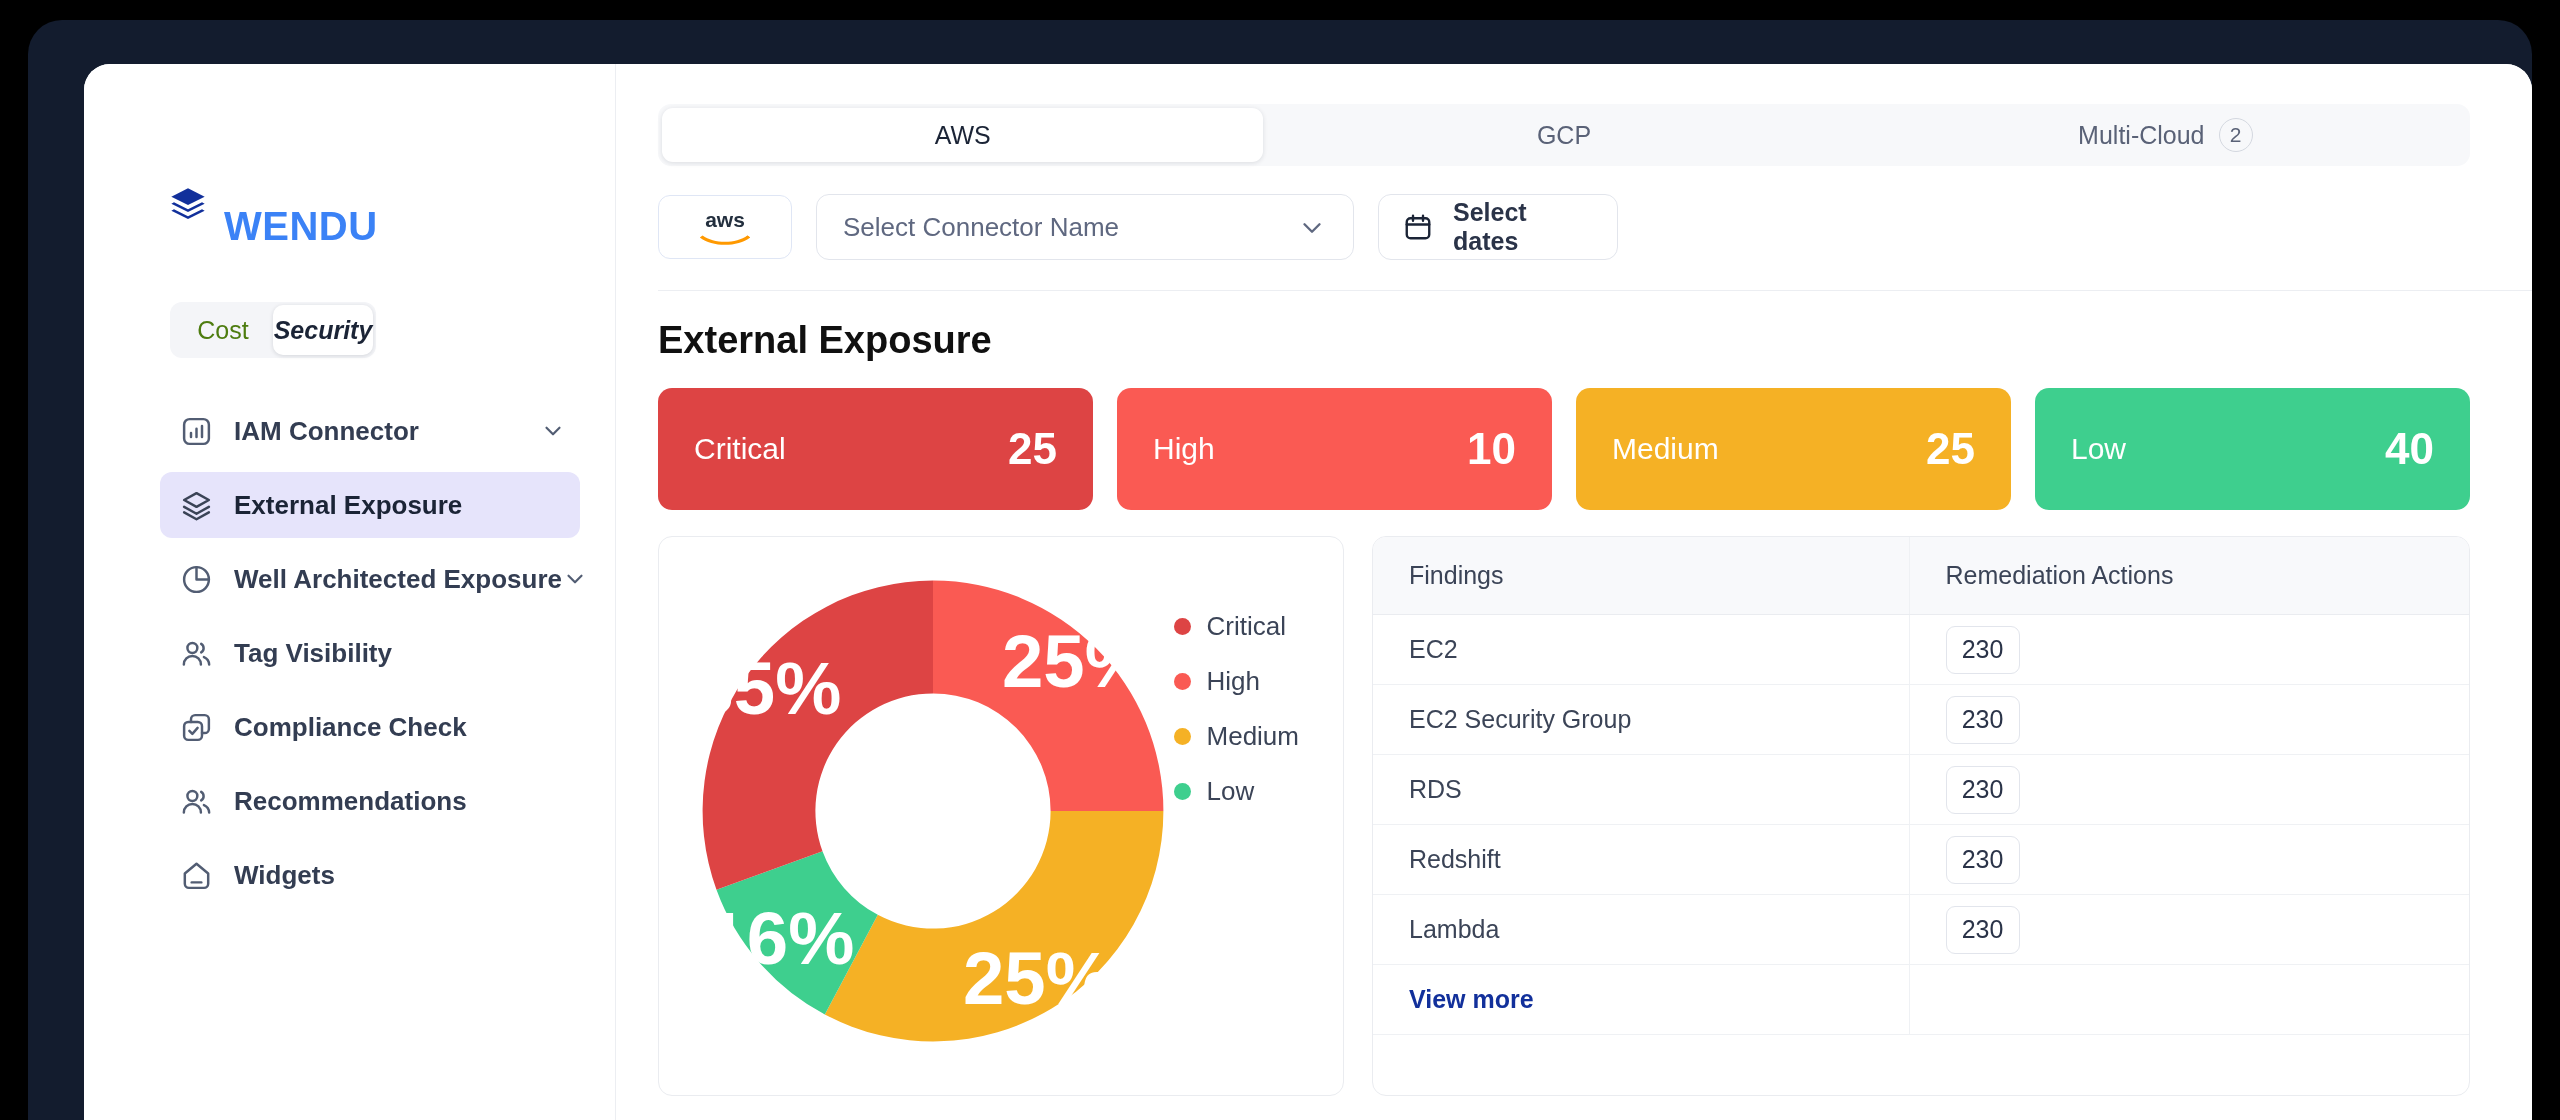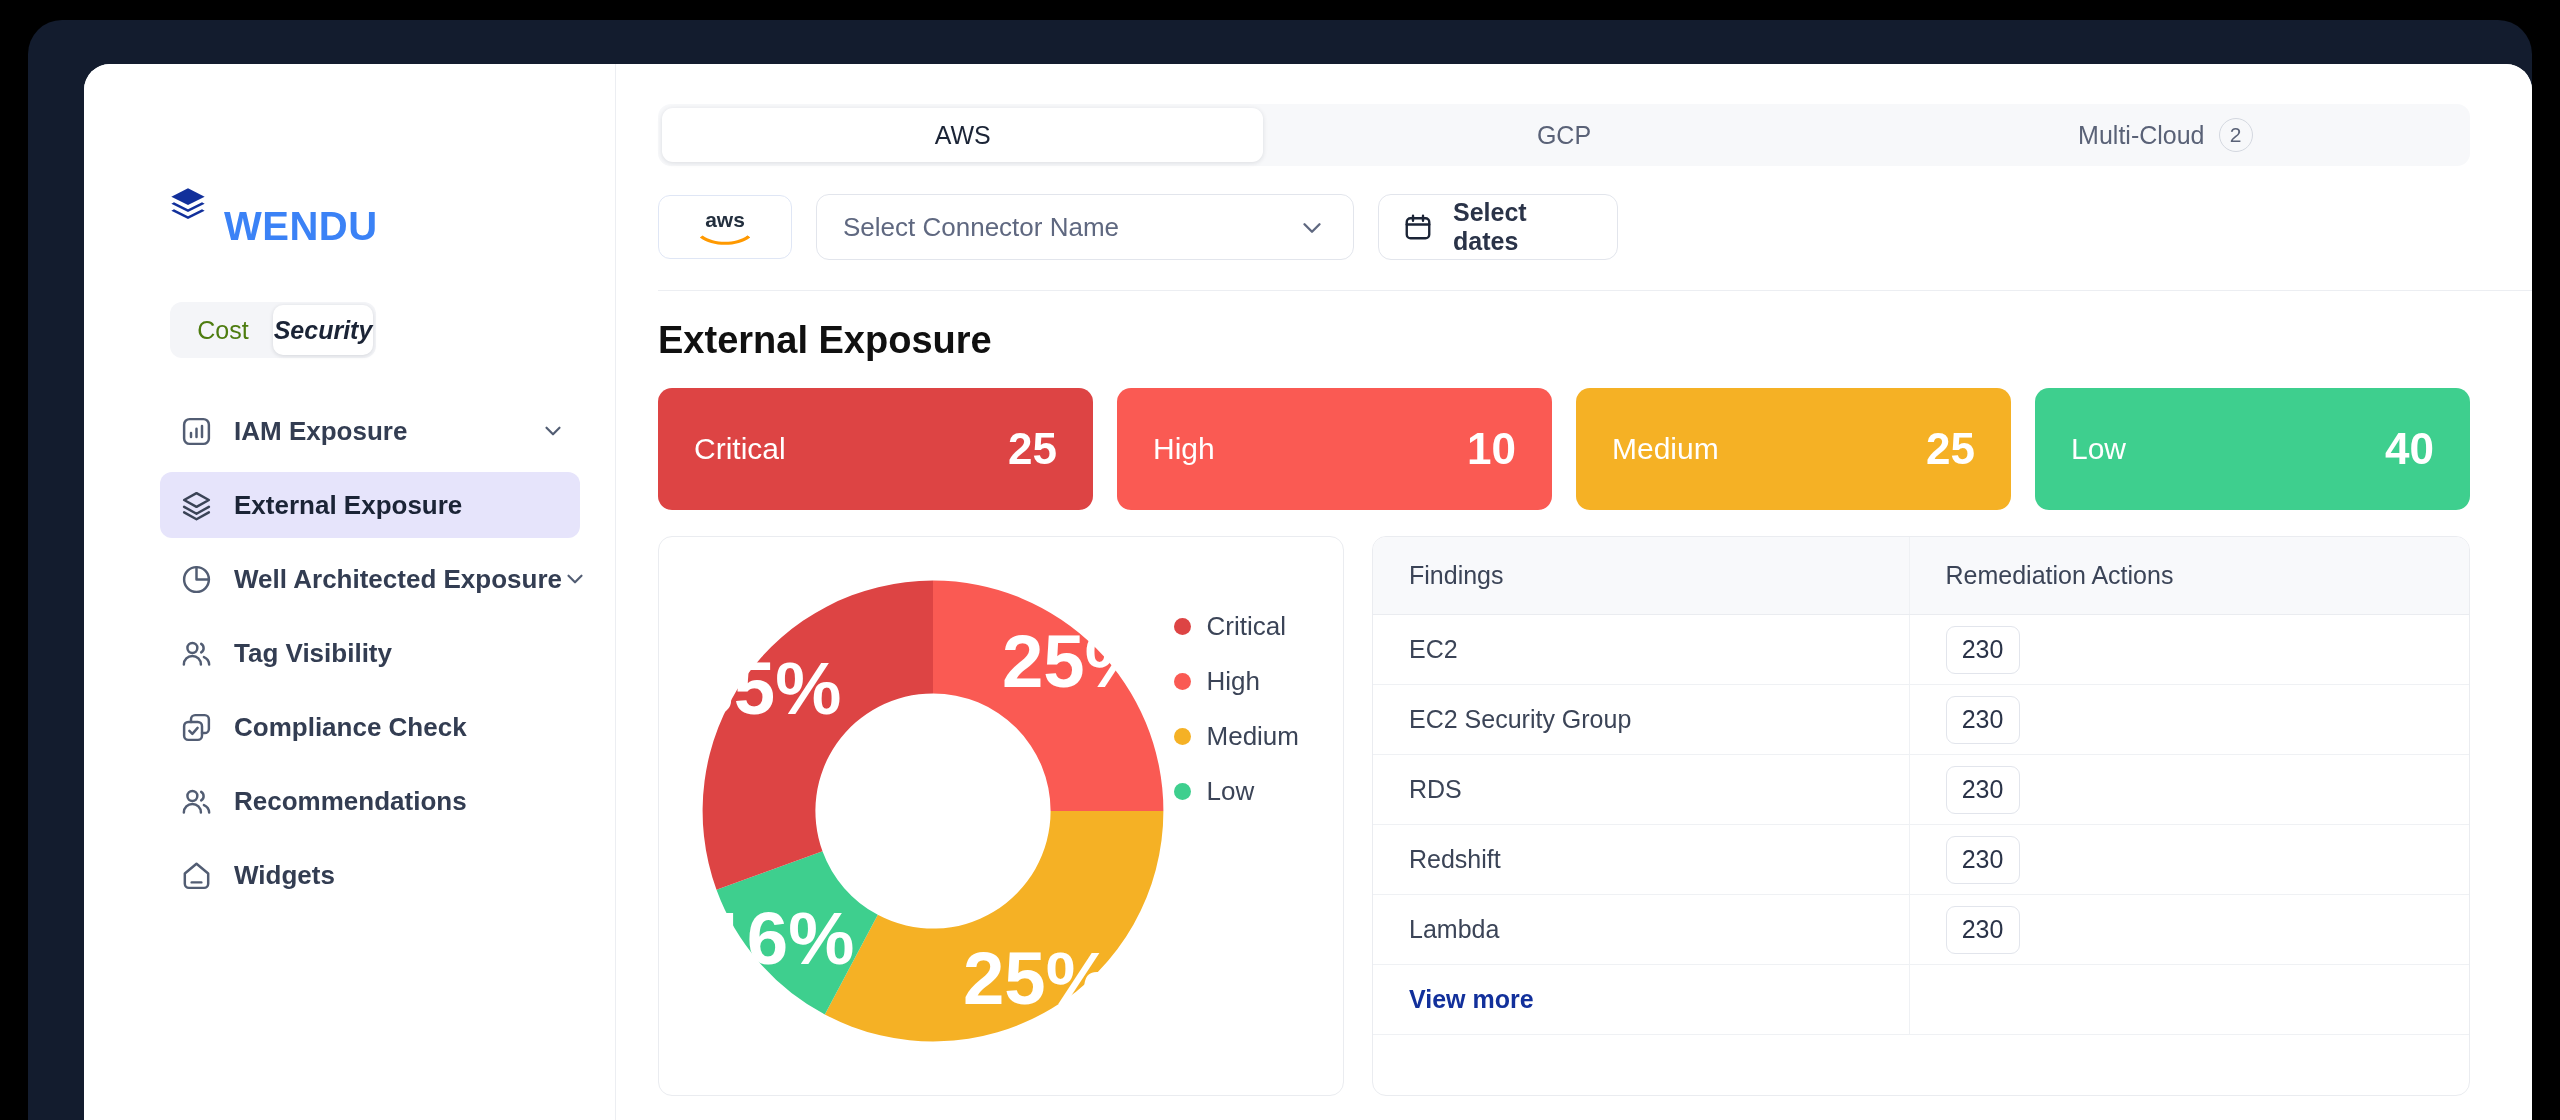--- a/index.html
+++ b/index.html
@@ -283,21 +283,21 @@
 
         <div class="nav-item">
           <span class="nav-icon">
             <svg viewBox="0 0 24 24" fill="none" stroke="#525d73" stroke-width="1.8" stroke-linecap="round" stroke-linejoin="round">
               <rect x="3" y="3" width="18" height="18" rx="4"></rect>
               <line x1="8" y1="16" x2="8" y2="13"></line>
               <line x1="12" y1="16" x2="12" y2="10"></line>
               <line x1="16" y1="16" x2="16" y2="8"></line>
             </svg>
           </span>
-          <span class="nav-label">IAM Exposure</span>
+          <span class="nav-label">IAM Connector</span>
           <span class="nav-caret">
             <svg viewBox="0 0 24 24" fill="none" stroke="#525d73" stroke-width="2" stroke-linecap="round" stroke-linejoin="round">
                 <polyline points="6 9 12 15 18 9"></polyline>
               </svg>
           </span>
         </div>
 
         <div class="nav-item active">
           <span class="nav-icon">
             <svg viewBox="0 0 24 24" fill="none" stroke="#3a4356" stroke-width="1.8" stroke-linecap="round" stroke-linejoin="round">

